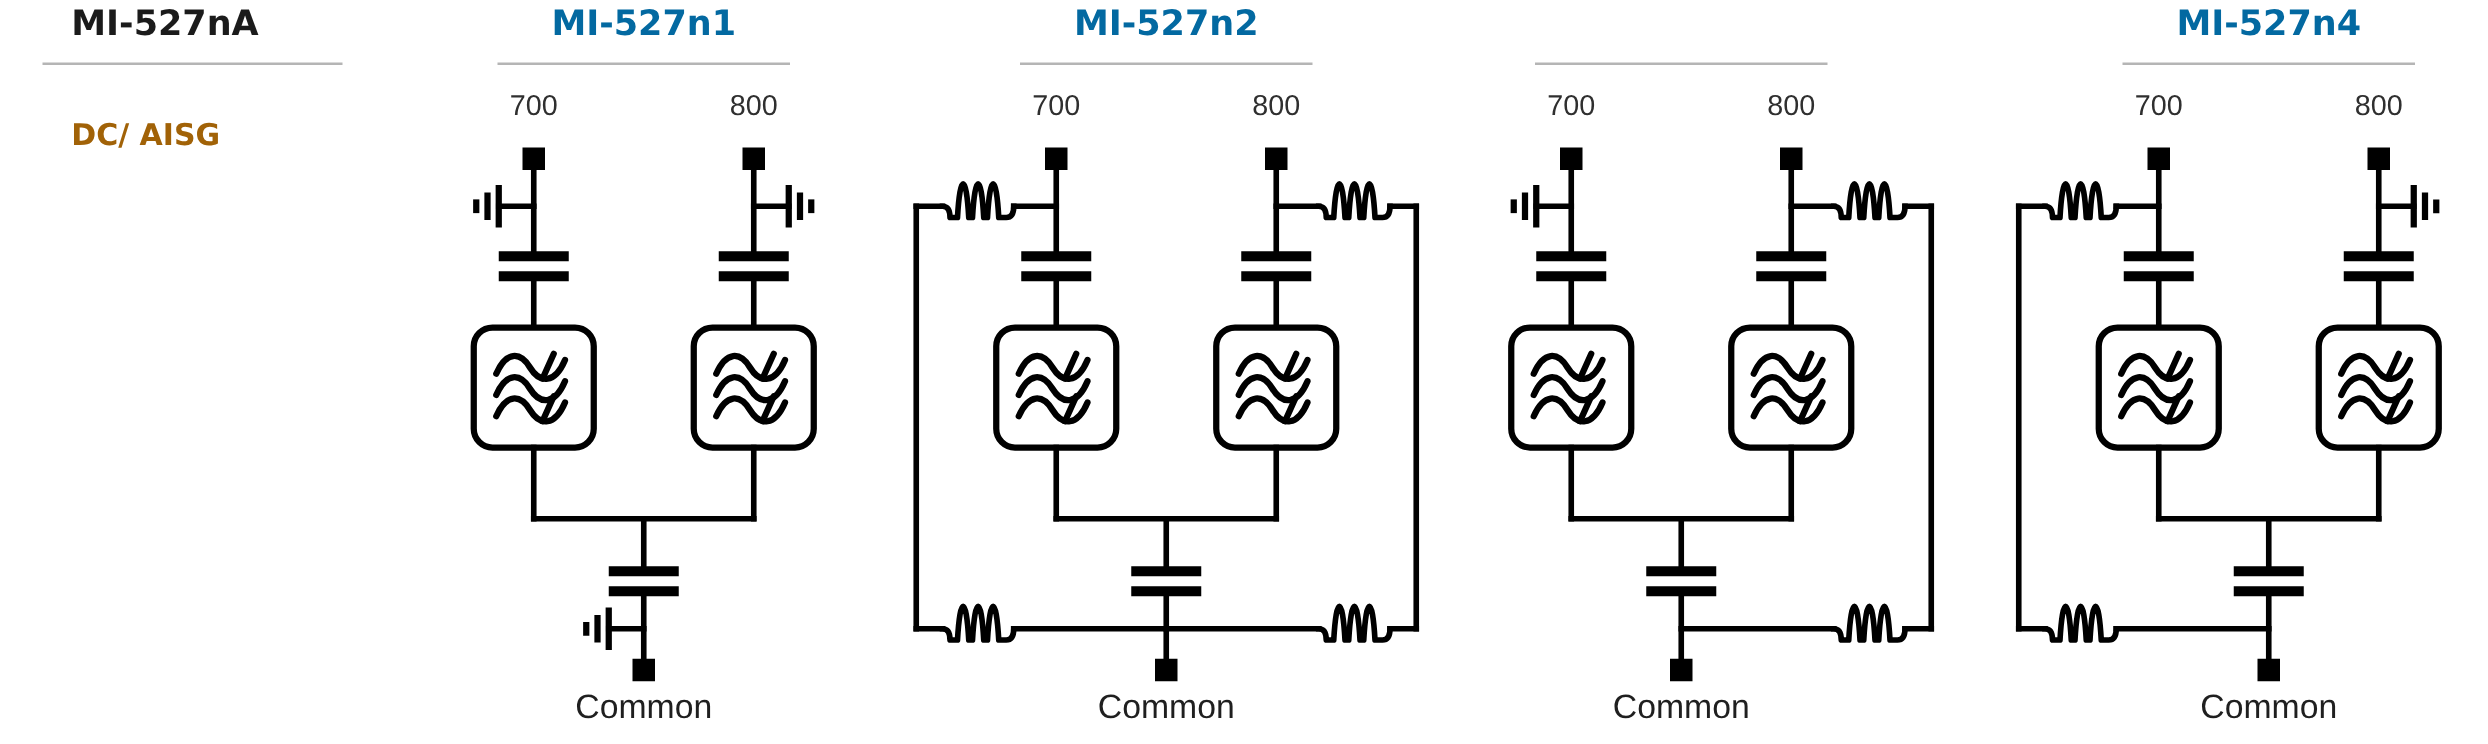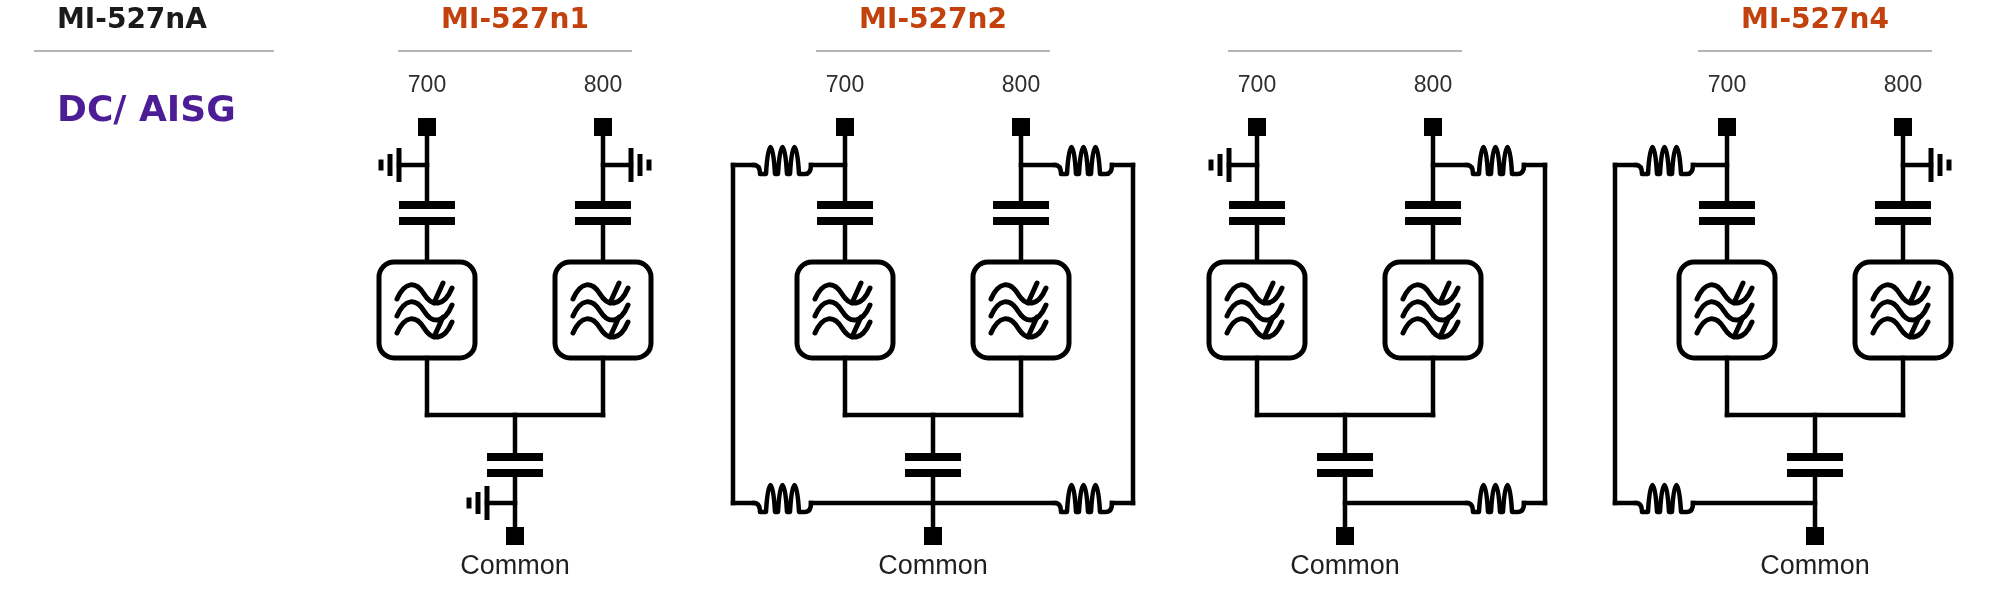--- a/index.html
+++ b/index.html
@@ -3,23 +3,23 @@
 <meta charset="utf-8">
 <style>
   html,body{margin:0;padding:0;background:#ffffff;}
   .canvas{
     position:relative;width:1990px;height:595px;background:#ffffff;
     font-family:"DejaVu Sans",sans-serif;overflow:hidden;
   }
   .hcol{position:absolute;left:0;top:0;width:270px;height:595px;margin-left:24px;}
   .htitle{position:absolute;left:33px;top:2px;font-size:28px;font-weight:bold;color:#1b1b1b;white-space:nowrap;}
   .hdivider{position:absolute;left:10px;top:50px;width:240px;height:2px;background:#b5b5b5;}
-  .rowlabel{position:absolute;left:33px;top:90px;font-size:36px;font-weight:bold;color:#4c1d95;line-height:37px;white-space:nowrap;}
+  .rowlabel{position:absolute;left:33px;top:90px;font-size:24px;font-weight:bold;color:#a16207;line-height:37px;white-space:nowrap;}
   .col{position:absolute;top:0;width:480px;height:595px;}
-  .ctitle{position:absolute;top:2px;left:0;width:100%;text-align:center;font-weight:bold;font-size:28px;color:#c2410c;white-space:nowrap;}
+  .ctitle{position:absolute;top:2px;left:0;width:100%;text-align:center;font-weight:bold;font-size:28px;color:#0369a1;white-space:nowrap;}
   .cdivider{position:absolute;top:50px;left:123px;width:234px;height:2px;background:#b5b5b5;}
   svg.schematic{position:absolute;left:0;top:55px;overflow:visible;}
   svg .w{stroke:#000;stroke-width:4.5;stroke-linecap:square;fill:none;stroke-linejoin:round;}
   svg .gbar{stroke:#000;stroke-width:5;stroke-linecap:butt;}
   svg .fbox{stroke:#000;stroke-width:5;fill:#ffffff;}
   svg .wave{stroke:#000;stroke-width:5;stroke-linecap:round;fill:none;}
   svg text{font-family:"Liberation Sans","DejaVu Sans",sans-serif;}
   svg text.plabel{font-size:23px;fill:#2f2f2f;text-anchor:middle;}
   svg text.clabel{font-size:27px;fill:#1f1f1f;text-anchor:middle;}
 </style>

